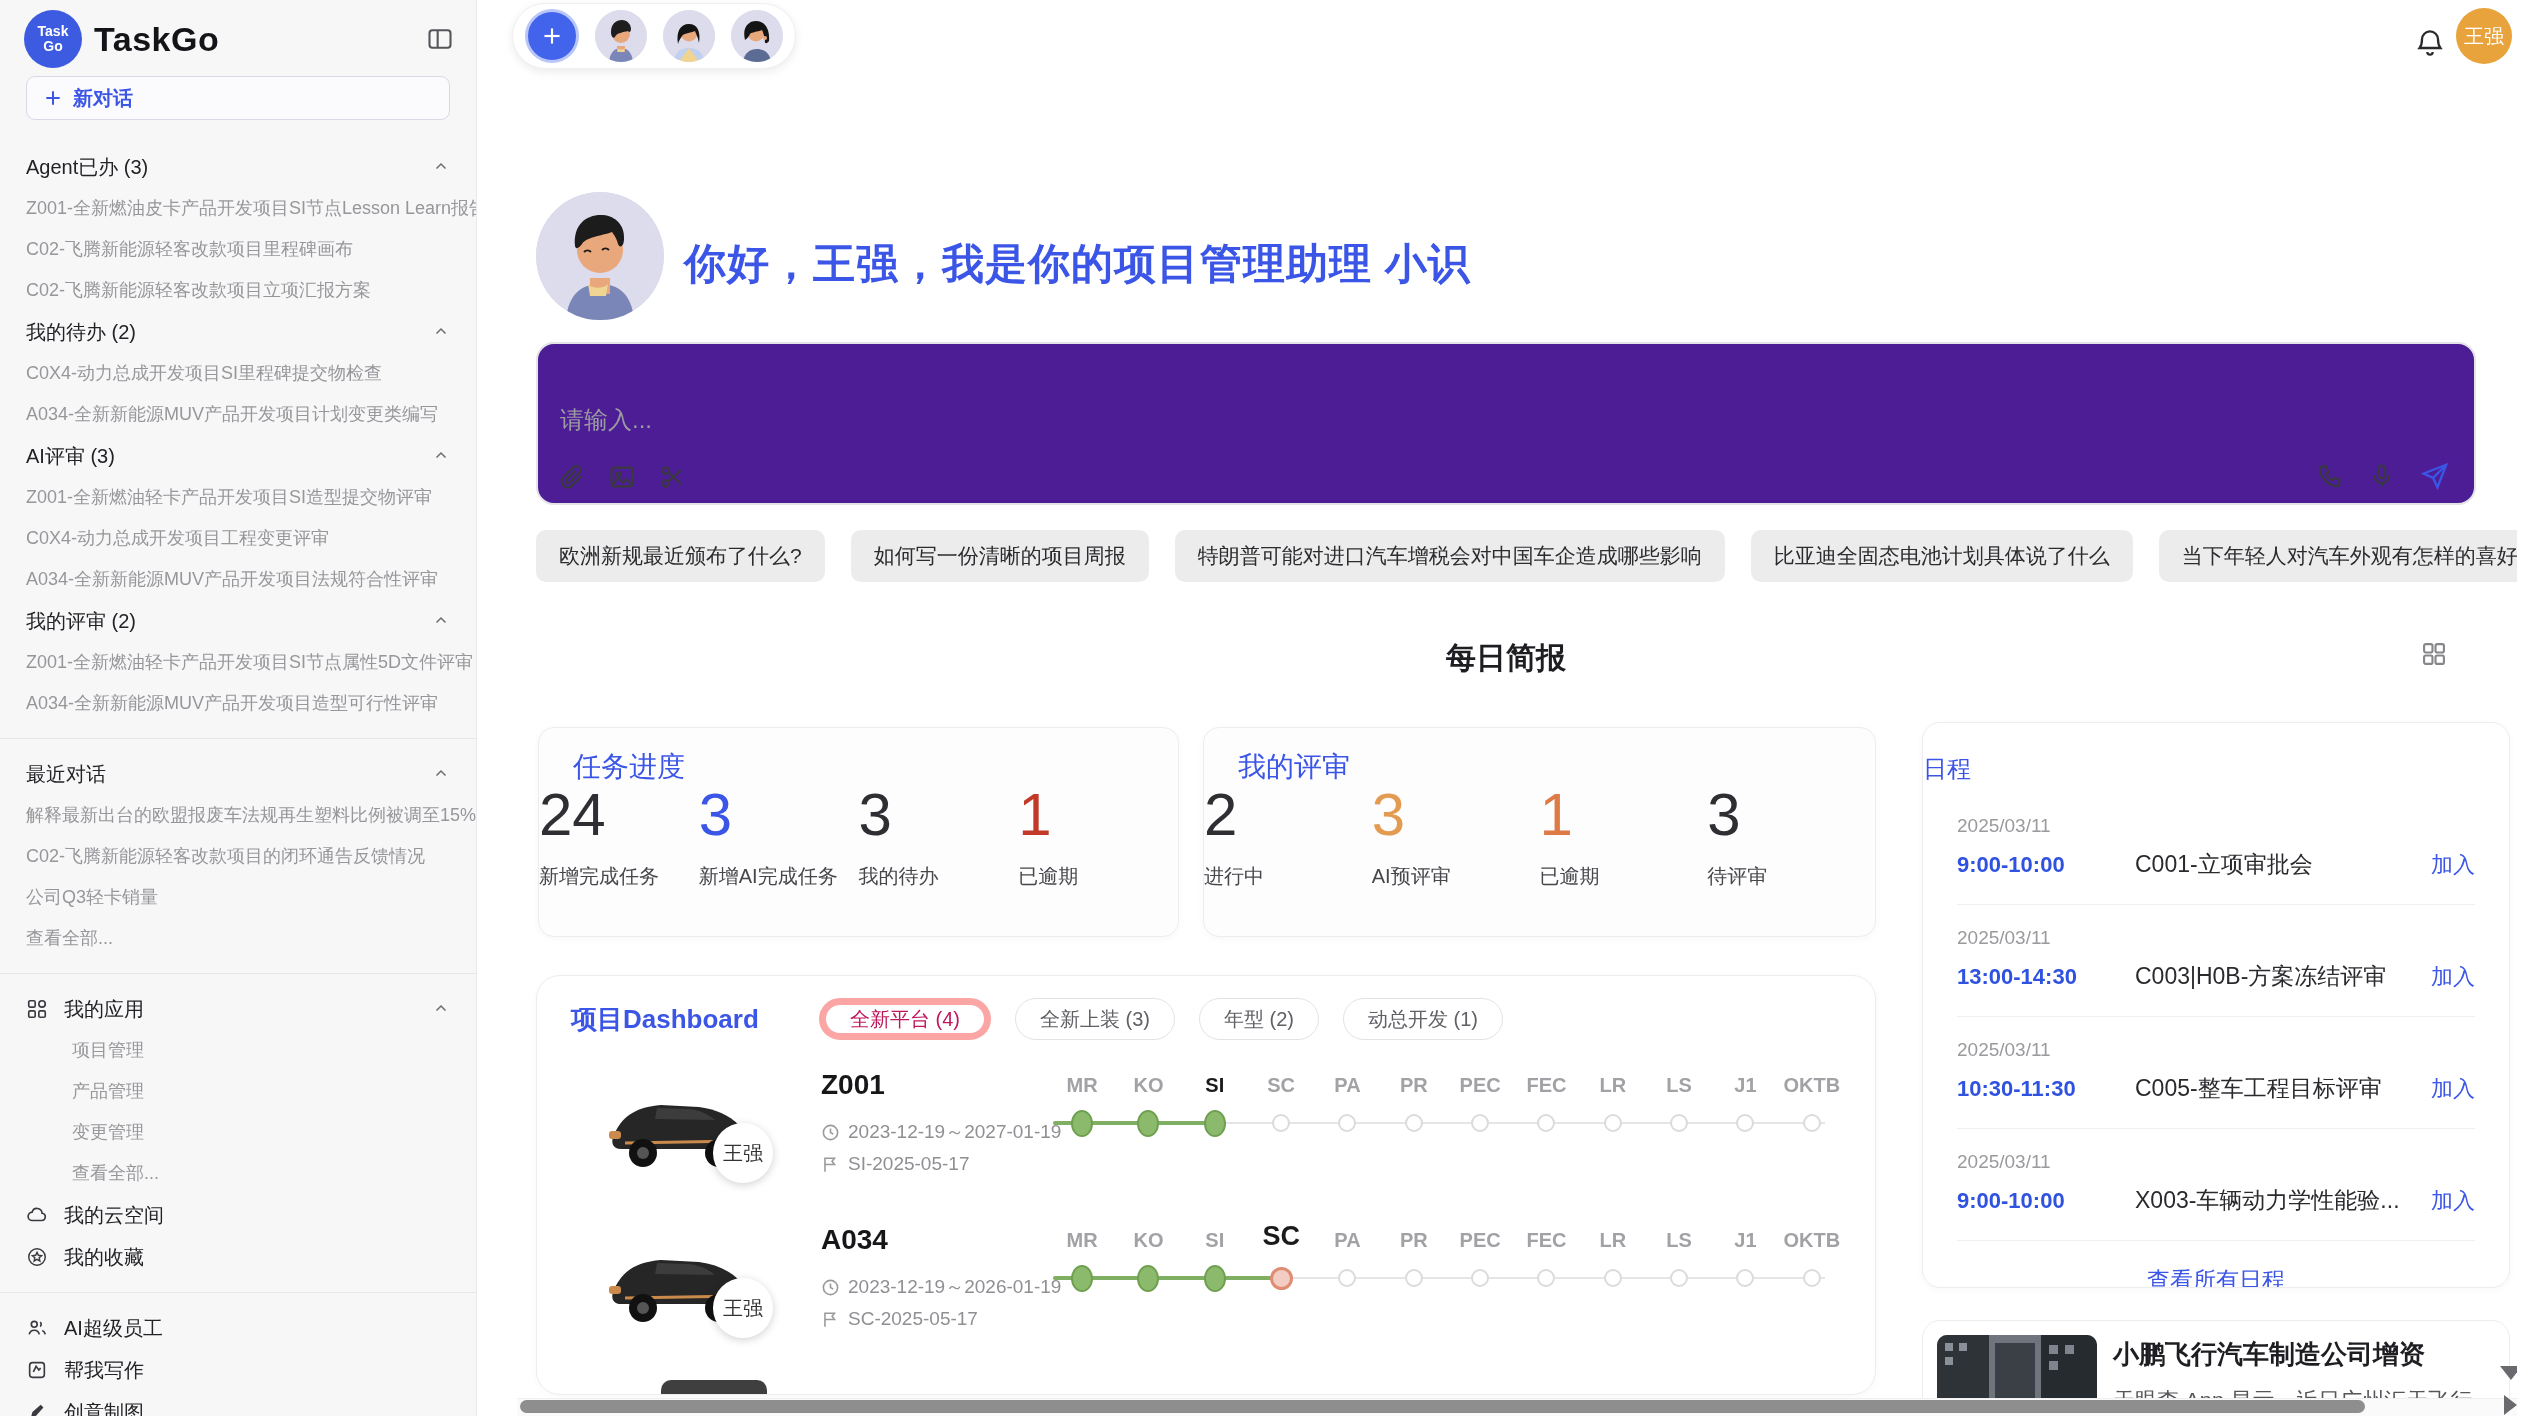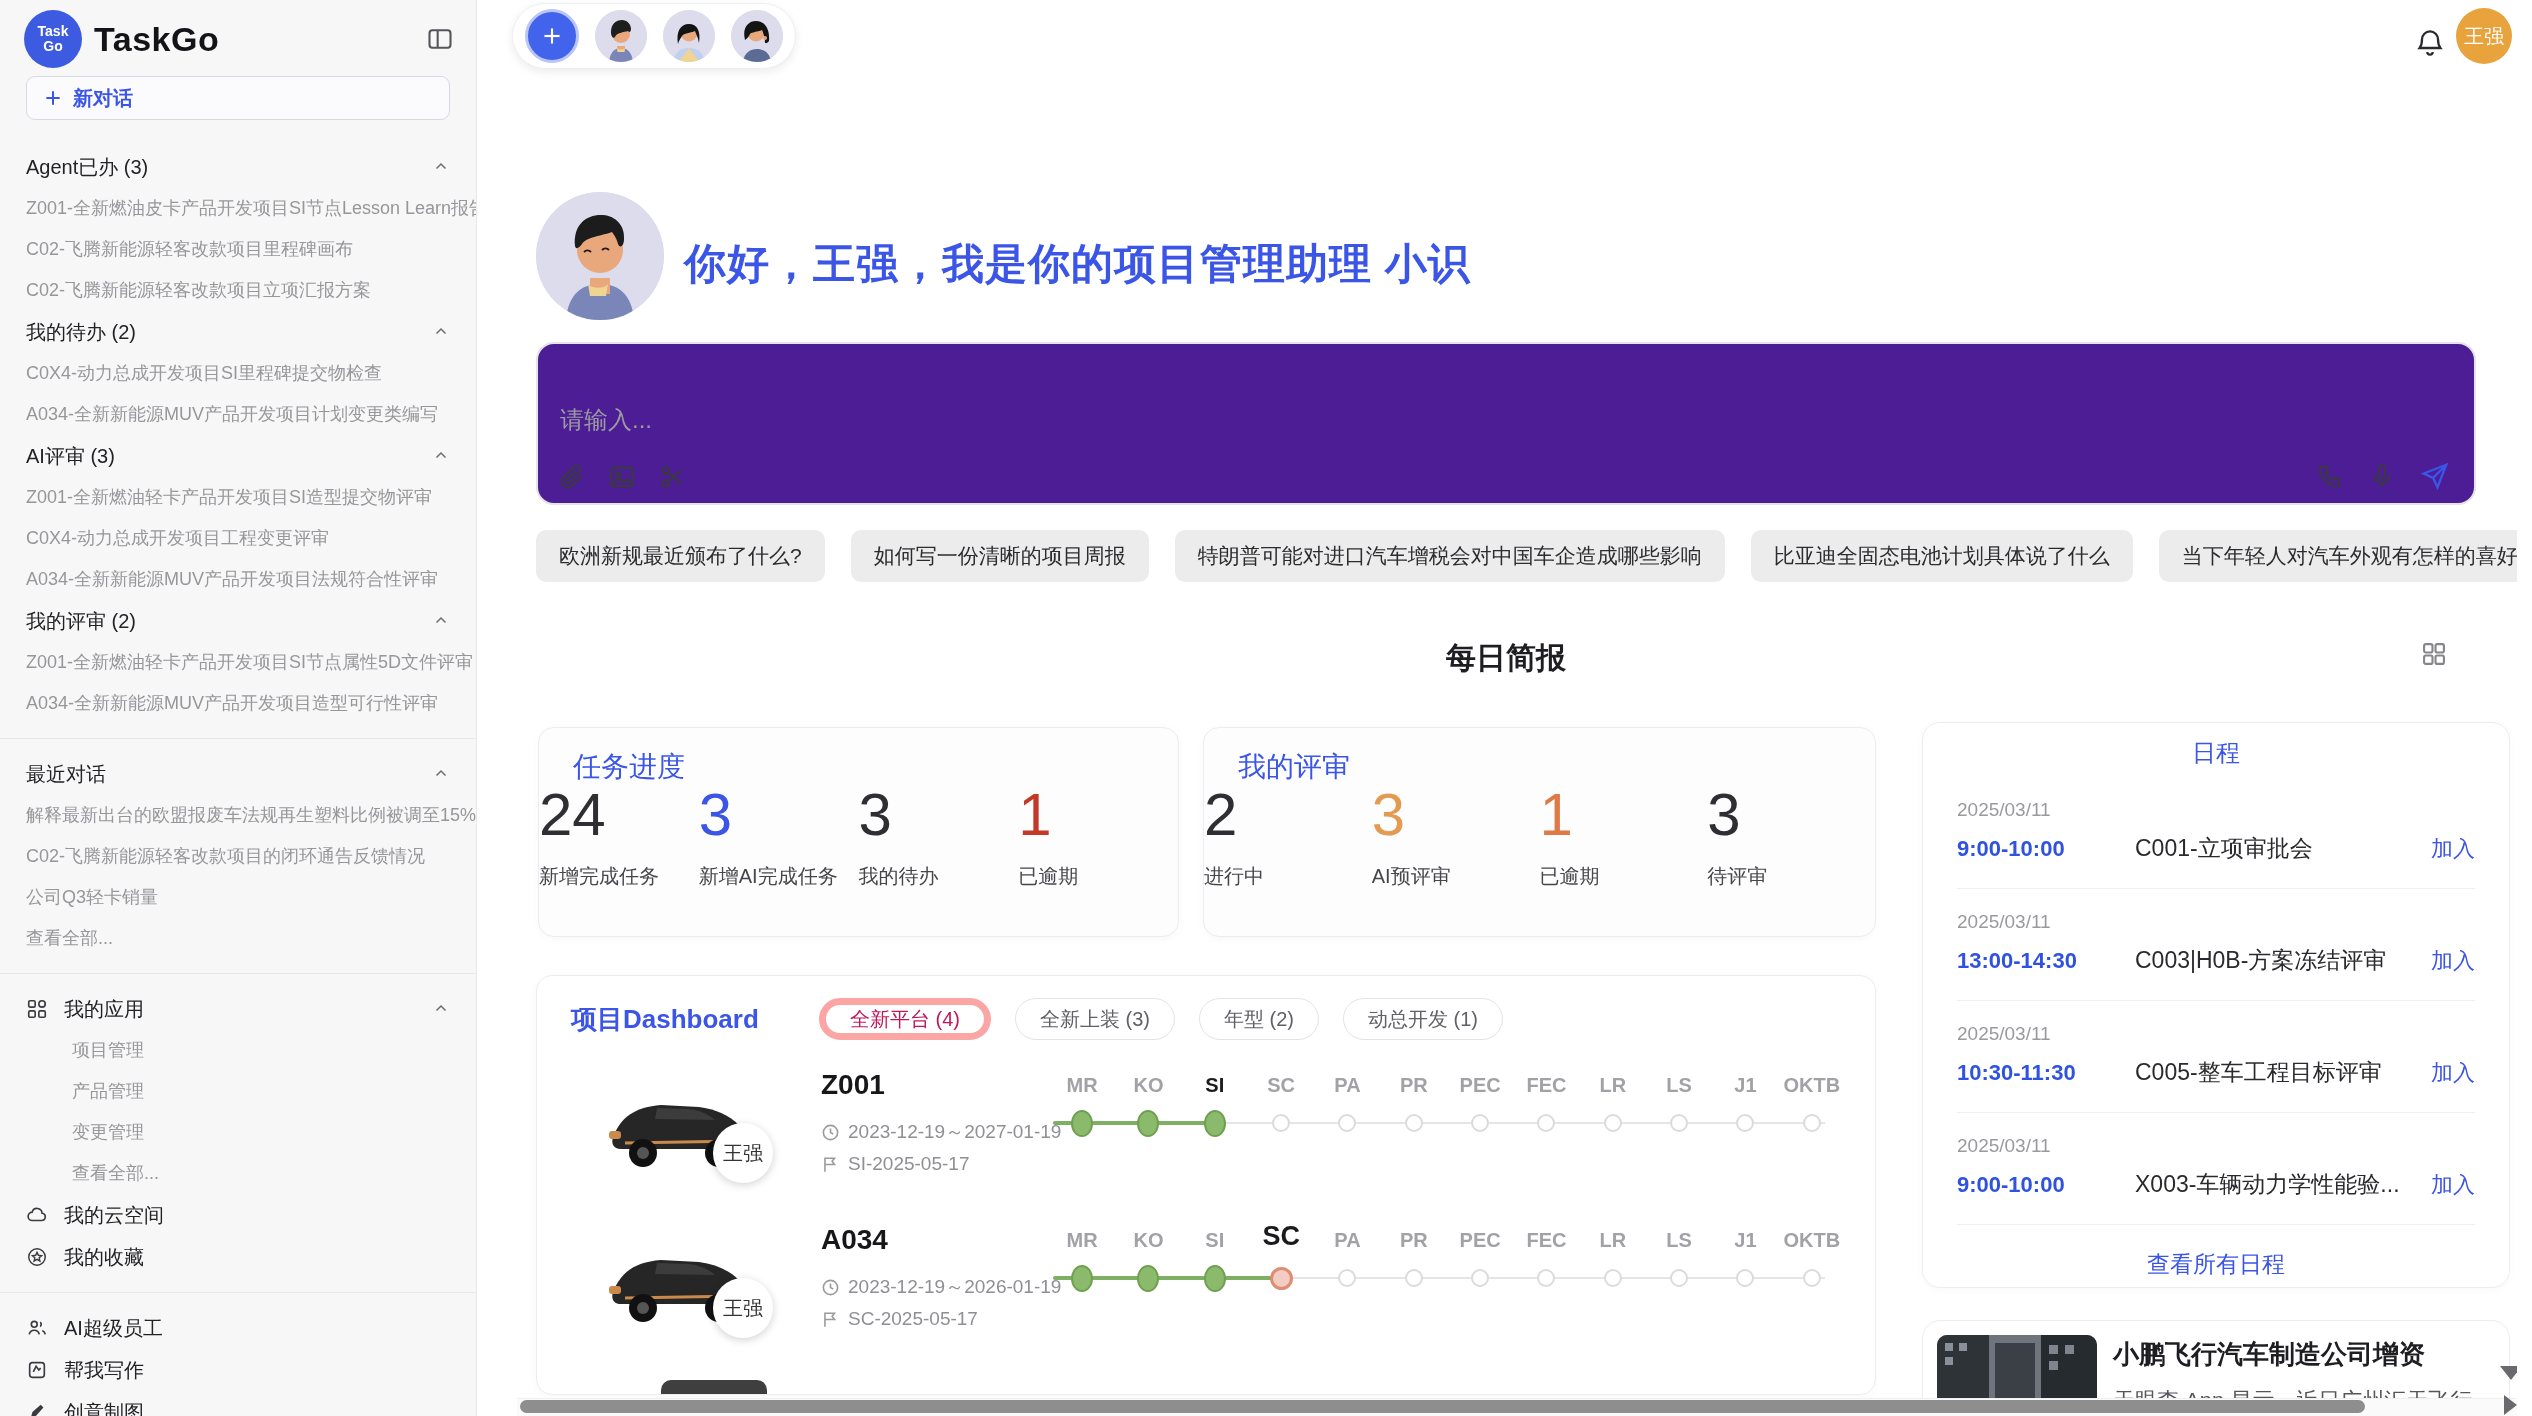--- a/index.html
+++ b/index.html
@@ -52,21 +52,21 @@
   .brief-title { position:absolute; left:536px; top:638px; width:1940px; text-align:center; font-size:30px; font-weight:700; color:#1d1d22; }
   .brief-grid-icon { position:absolute; left:2420px; top:640px; color:#85858a; cursor:pointer; }
   .stat-card { position:absolute; top:727px; height:210px; background:#FDFDFE; border:1px solid #EDEDF0; border-radius:16px; box-shadow:0 2px 8px rgba(0,0,0,.03); }
   .stat-card .card-title { position:absolute; left:34px; top:20px; font-size:28px; color:#3B55E6; }
   .stats-row { position:absolute; left:0; right:0; top:52px; display:flex; }
   .stat-col { flex:1; display:flex; flex-direction:column; }
   .stat-val { font-size:60px; font-weight:500; color:#2f2f33; line-height:1.15; }
   .stat-lbl { margin-top:14px; font-size:20px; color:#46464b; }
 
   
-  .dash-card { position:absolute; left:536px; top:975px; width:1340px; height:420px; border:1px solid #EDEDF0; border-radius:16px; background:#fff; overflow:hidden; box-shadow:0 2px 8px rgba(0,0,0,.03); }
+  .dash-card { position:absolute; left:536px; top:975px; width:1340px; height:420px; border:1px solid #EDEDF0; border-radius:24px; background:#fff; overflow:hidden; box-shadow:0 2px 8px rgba(0,0,0,.03); }
   .dash-header { position:absolute; left:34px; top:22px; display:flex; align-items:center; }
   .dash-title { font-size:26px; font-weight:700; color:#3B55E6; width:248px; }
   .tabs { display:flex; gap:24px; }
   .tab { height:42px; border:1px solid #E3E3E7; border-radius:21px; display:flex; align-items:center; padding:0 24px; font-size:20px; color:#606066; white-space:nowrap; cursor:pointer; background:#fff; }
   .tab.active { border:7px solid #fca5a5; color:#be185d; }
   .proj-row { position:absolute; left:0; width:1340px; height:150px; }
   .car-box { position:absolute; left:58px; top:14px; width:166px; height:104px; border-radius:10px; overflow:hidden; }
   .owner-badge { position:absolute; left:176px; top:62px; width:60px; height:60px; border-radius:50%; background:#fff; box-shadow:0 2px 8px rgba(0,0,0,.18); display:flex; align-items:center; justify-content:center; font-size:20px; color:#333; }
   .proj-code { position:absolute; left:284px; top:8px; font-size:28px; font-weight:700; color:#17171a; }
   .proj-meta { position:absolute; left:284px; display:flex; align-items:center; gap:8px; font-size:19px; color:#8f8f94; }
@@ -80,21 +80,21 @@
   .ms-line { position:absolute; left:4px; right:20px; top:21px; height:2px; background:#E5E5E8; }
   .ms-line-green { position:absolute; left:4px; top:20px; height:4px; background:#7FAF63; border-radius:2px; }
   .ms-nodecol { flex:1; display:flex; justify-content:center; position:relative; z-index:1; }
   .ms-node.done { width:22px; height:27px; border-radius:50%; background:#8CBA6C; border:2px solid #6FA050; }
   .ms-node.todo { width:18px; height:18px; border-radius:50%; background:#fff; border:2px solid #DBDBDE; }
   .ms-node.risk { width:23px; height:23px; border-radius:50%; background:#F3CDC3; border:3px solid #DE8C72; }
   .row3-sliver { position:absolute; left:124px; top:404px; width:106px; height:22px; background:#3f3f3f; border-radius:10px 10px 0 0; }
 
   
   .sched-card { position:absolute; left:1922px; top:722px; width:588px; height:566px; border:1px solid #EDEDF0; border-radius:18px; background:#fff; box-shadow:0 2px 8px rgba(0,0,0,.03); overflow:hidden; }
-  .sched-title { text-align:center; margin-top:14px; font-size:24px; color:#3B55E6; }
+  .sched-title { margin-top:30px; font-size:24px; color:#3B55E6; }
   .events { margin-top:8px; }
   .event { margin:0 34px; padding:22px 0 24px 0; border-bottom:1px solid #F0F0F2; }
   .ev-date { font-size:19px; color:#9a9a9e; }
   .ev-row { display:flex; align-items:center; margin-top:12px; }
   .ev-time { width:178px; font-size:22px; font-weight:700; color:#2F52E0; }
   .ev-name { flex:1; font-size:23px; color:#2a2a2e; white-space:nowrap; overflow:hidden; }
   .ev-join { font-size:22px; color:#3B55E6; cursor:pointer; }
   .sched-footer { text-align:center; margin-top:24px; font-size:23px; color:#3B55E6; cursor:pointer; }
 
   

